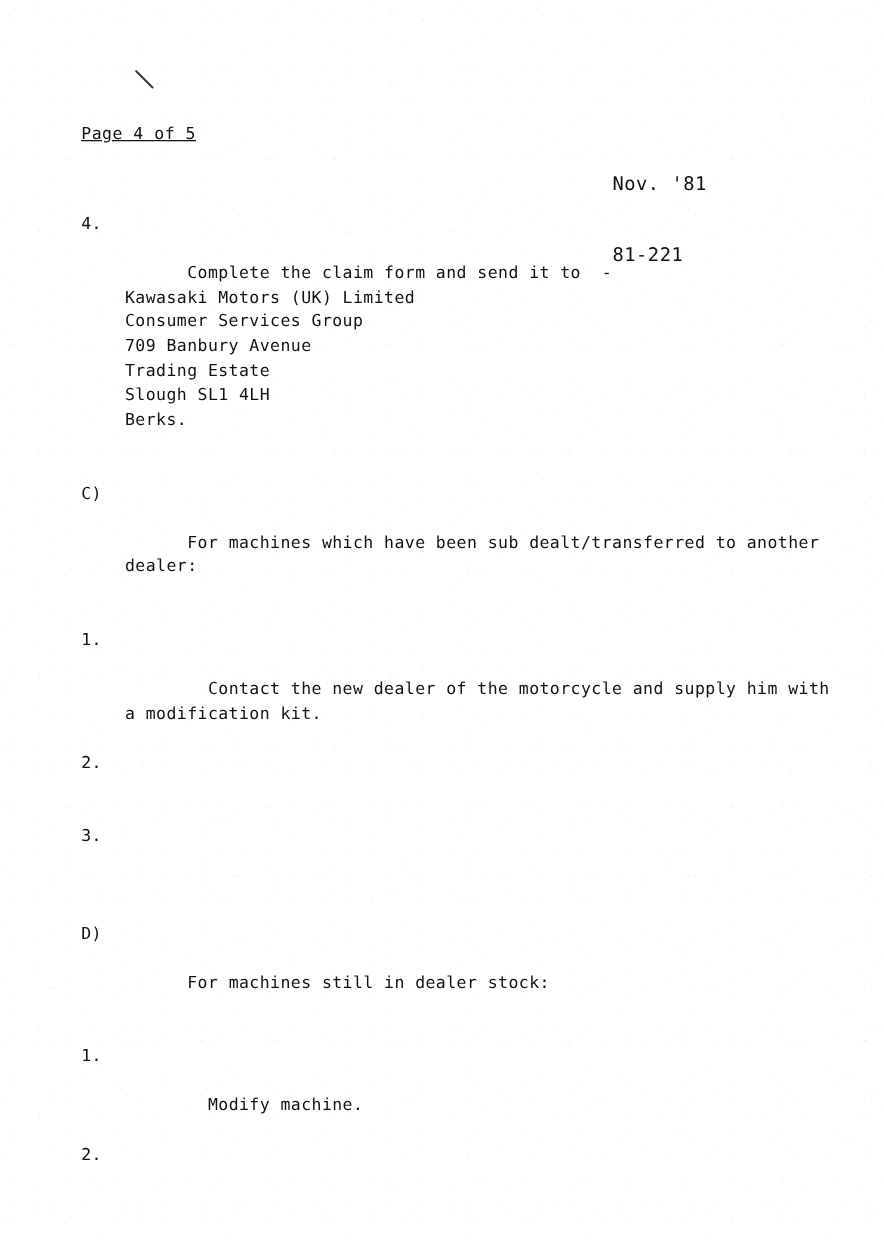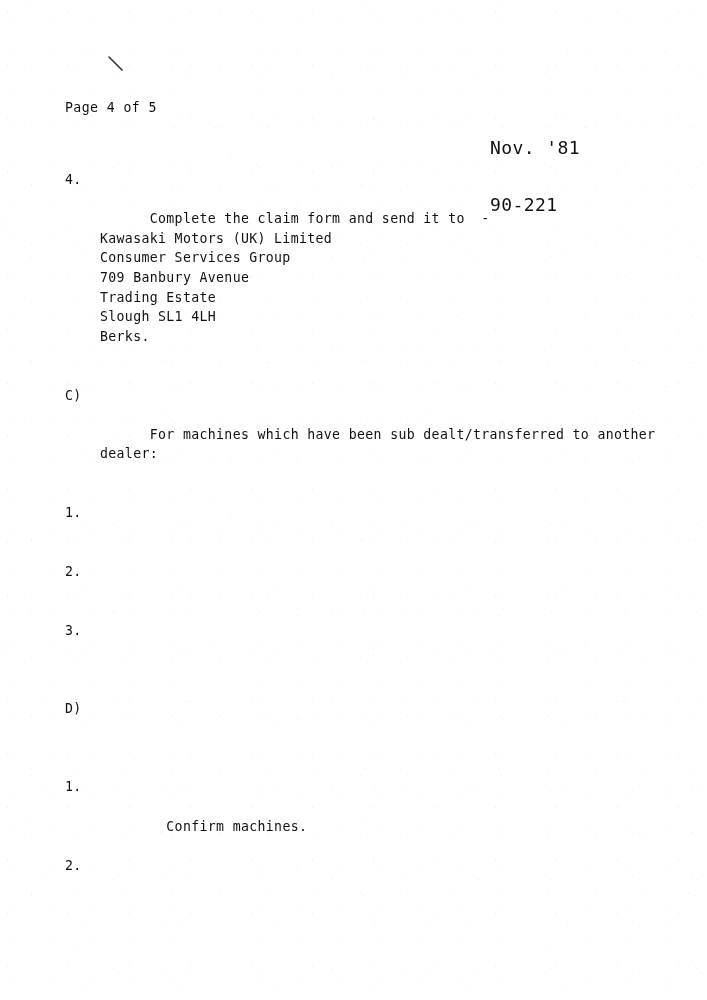--- a/index.html
+++ b/index.html
@@ -61,26 +61,27 @@
     top: 100px;
     height: 46px;
   }
   .page-label {
     position: absolute;
     left: 65px;
     top: 0;
     font-size: 13.2px;
     letter-spacing: 0.4px;
     white-space: pre;
+    text-decoration: underline;
   }
   .doc-meta {
     position: absolute;
     left: 490px;
     top: 0;
-    font-size: 18px;
+    font-size: 15px;
     letter-spacing: 0.4px;
     line-height: 19px;
     white-space: pre;
   }
   .doc-meta div { white-space: pre; }
 
   
   .body {
     position: absolute;
     left: 0;
@@ -120,21 +121,21 @@
   <div class="pen-mark">
     <svg width="18" height="18" viewBox="0 0 18 18">
       <line x1="1" y1="1" x2="14" y2="14" stroke="#333" stroke-width="1.6" stroke-linecap="round"></line>
     </svg>
   </div>
 
   <div class="header">
     <div class="page-label">Page 4 of 5</div>
     <div class="doc-meta">
       <div>Nov. '81</div>
-      <div>90-221</div>
+      <div>81-221</div>
     </div>
   </div>
 
   <div class="body">
 
     <div class="block item">
       <span class="marker">4.</span>
       <span class="text">Complete the claim form and send it to  -
 Kawasaki Motors (UK) Limited
 Consumer Services Group
@@ -146,37 +147,40 @@
 
     <div class="block item">
       <span class="marker">C)</span>
       <span class="text">For machines which have been sub dealt/transferred to another
 dealer:</span>
     </div>
 
     <div class="block">
       <div class="item">
         <span class="marker">1.</span>
+        <span class="text">Contact the new dealer of the motorcycle and supply him with
+a modification kit.</span>
       </div>
       <div class="item">
         <span class="marker">2.</span>
       </div>
       <div class="item">
         <span class="marker">3.</span>
       </div>
     </div>
 
     <div class="block item">
       <span class="marker">D)</span>
+      <span class="text">For machines still in dealer stock:</span>
     </div>
 
     <div class="block">
       <div class="item">
         <span class="marker">1.</span>
-        <span class="text">Confirm machines.</span>
+        <span class="text">Modify machine.</span>
       </div>
       <div class="item">
         <span class="marker">2.</span>
         
       </div>
     </div>
 
   </div>
 </div>
 

